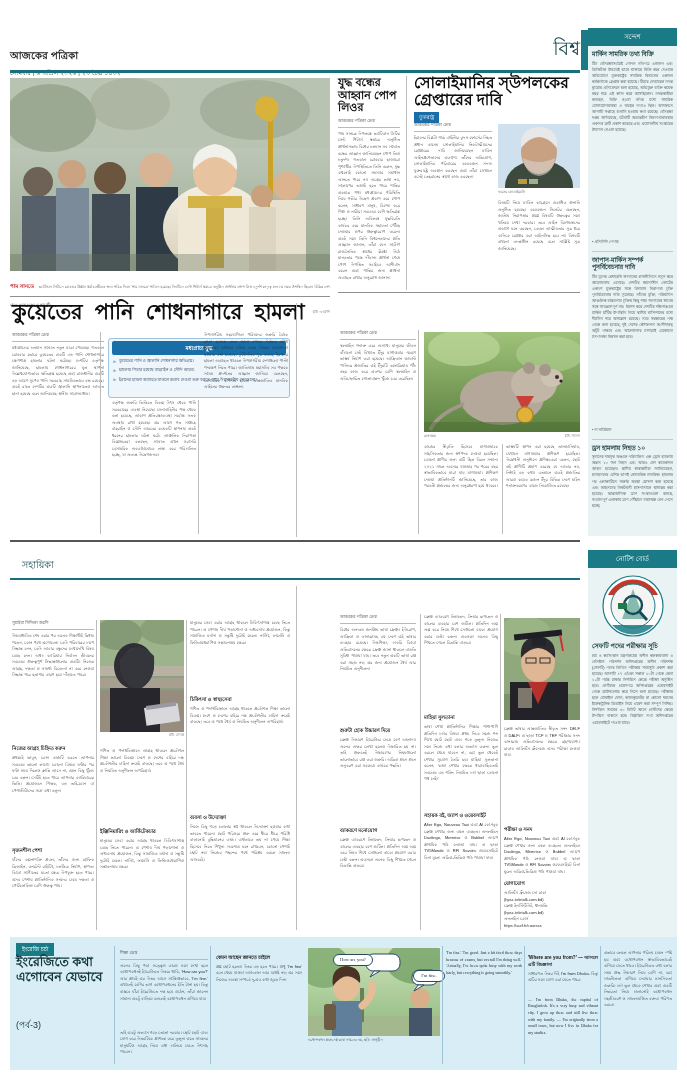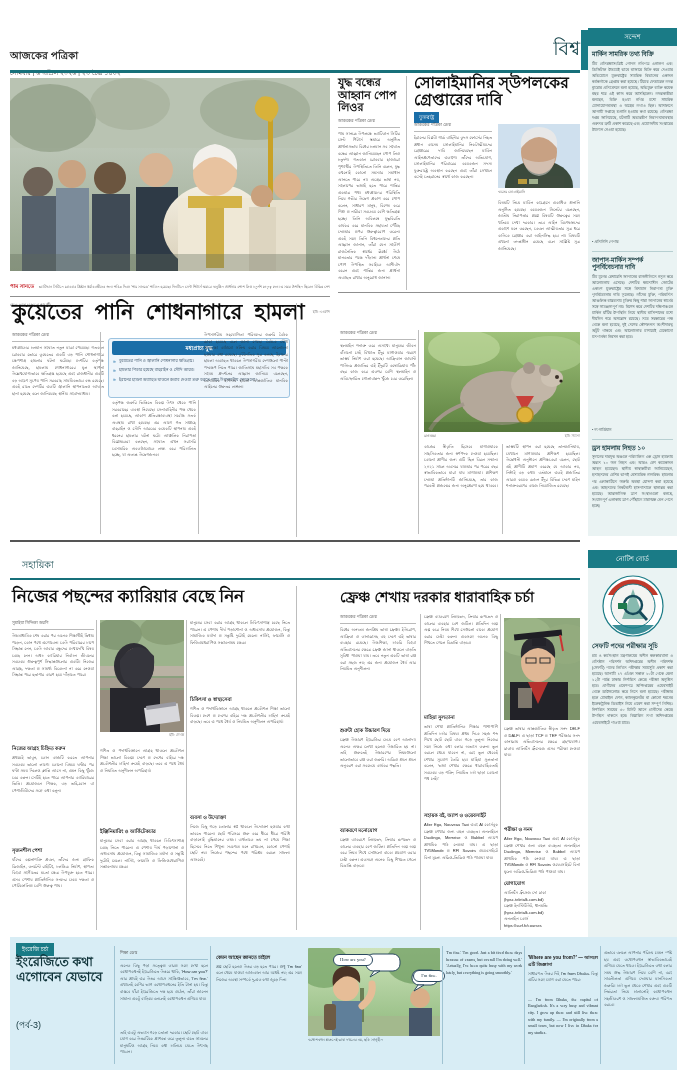--- a/index.html
+++ b/index.html
@@ -222,21 +222,20 @@
   <div class="body-txt" style="position:absolute;left:424px;top:444px;width:74px;height:88px;overflow:hidden;">কাজের স্বীকৃতি হিসেবে মাগাওয়াকে সাহসিকতার জন্য স্বর্ণপদক দেওয়া হয়েছিল। কোনো প্রাণীর জন্য এটি ছিল বিরল সম্মান। ২০২১ সালে অবসরে যাওয়ার পর পরের বছর স্বাভাবিকভাবে মারা যায় মাগাওয়া। প্রশিক্ষণ দেওয়া প্রতিষ্ঠানটি জানিয়েছে, তার কাজ পরবর্তী প্রজন্মের জন্য অনুপ্রেরণা হয়ে থাকবে।</div>
   <div class="body-txt" style="position:absolute;left:506px;top:444px;width:74px;height:88px;overflow:hidden;">ভাস্কর্যটি স্থাপন করা হয়েছে তানজানিয়ায়, যেখানে মাগাওয়ার প্রশিক্ষণ হয়েছিল। উদ্বোধনী অনুষ্ঠানে প্রশিক্ষকেরা বলেন, ছোট এই প্রাণীটি প্রমাণ করেছে যে আকার নয়, নিষ্ঠাই বড় কথা। বর্তমানে একই প্রজাতির আরও কয়েক ডজন ইঁদুর বিভিন্ন দেশে মাইন শনাক্তকরণের কাজে নিয়োজিত রয়েছে।</div>
   <div class="vline" style="left:418px;top:330px;height:204px;"></div>
   <div class="vline" style="left:502px;top:444px;height:90px;"></div>
 
   <div class="hrule" style="left:10px;top:540px;width:570px;height:2px;background:#555;"></div>
 
   <div class="sec-tag" style="left:22px;top:558px;">সহায়িকা</div>
   <div class="sec-bar" style="left:10px;top:578px;width:570px;"></div>
 
-  <h1 class="hl-xl" style="position:absolute;left:12px;top:588px;width:320px;font-size:17px;">নিজের পছন্দের ক্যারিয়ার বেছে নিন</h1>
 
   <div class="photo" style="left:100px;top:620px;width:84px;height:112px;">
     <svg width="84" height="112" viewBox="0 0 84 112" preserveAspectRatio="none">
       <rect width="84" height="112" fill="#8aa07e"></rect>
       <rect y="0" width="84" height="46" fill="#9cb38c"></rect>
       <ellipse cx="18" cy="14" rx="24" ry="16" fill="#7e9470" opacity=".8"></ellipse>
       <ellipse cx="66" cy="10" rx="26" ry="15" fill="#83996f" opacity=".7"></ellipse>
       <rect x="0" y="46" width="84" height="10" fill="#b9b2a3"></rect>
       <rect x="0" y="58" width="84" height="10" fill="#a79f90"></rect>
       <rect x="0" y="70" width="84" height="42" fill="#968d7e"></rect>
@@ -271,21 +270,20 @@
     <div class="subhead">চিকিৎসা ও স্বাস্থ্যসেবা</div>
     <div class="body-txt" style="height:104px;overflow:hidden;">গণিত ও পদার্থবিজ্ঞানে আগ্রহ থাকলে প্রকৌশল শিক্ষা ভালো বিকল্প। দেশে ও দেশের বাইরে দক্ষ প্রকৌশলীর চাহিদা ক্রমেই বাড়ছে। তবে এ পথে ধৈর্য ও নিয়মিত অনুশীলন অপরিহার্য।</div>
     <div class="subhead">ব্যবসা ও উদ্যোক্তা</div>
     <div class="body-txt" style="height:98px;overflow:hidden;">নিজে কিছু গড়ে তোলার স্বপ্ন থাকলে উদ্যোক্তা হওয়ার কথা ভাবতে পারেন। ছোট পরিসরে শুরু করে ধীরে ধীরে পরিধি বাড়ানোই বুদ্ধিমানের কাজ। ব্যর্থতাকে ভয় না পেয়ে শিক্ষা হিসেবে নিতে শিখুন। সবশেষে মনে রাখবেন, কোনো পেশাই ছোট নয়। নিজের পছন্দের পথে পরিশ্রম করলে সাফল্য আসবেই।</div>
   </div>
 
   <div class="vline" style="left:96px;top:620px;height:310px;"></div>
   <div class="vline" style="left:186px;top:620px;height:310px;"></div>
   <div class="vline" style="left:296px;top:586px;height:344px;"></div>
 
-  <h2 class="hl-lg" style="position:absolute;left:340px;top:590px;width:240px;font-size:14px;">ফ্রেঞ্চ শেখায় দরকার ধারাবাহিক চর্চা</h2>
 
   <div class="photo" style="left:504px;top:618px;width:76px;height:102px;">
     <svg width="76" height="102" viewBox="0 0 76 102" preserveAspectRatio="none">
       <rect width="76" height="102" fill="#8fa87c"></rect>
       <ellipse cx="20" cy="18" rx="28" ry="20" fill="#a0b98a" opacity=".7"></ellipse>
       <ellipse cx="62" cy="26" rx="26" ry="20" fill="#96ae80" opacity=".6"></ellipse>
       <rect x="0" y="76" width="76" height="26" fill="#7b9168"></rect>
 
       <ellipse cx="34" cy="44" rx="17" ry="20" fill="#e0b795"></ellipse>
       <path d="M17 40 q17 -20 34 0 q2 -20 -17 -22 q-19 2 -17 22Z" fill="#2a2a30"></path>

